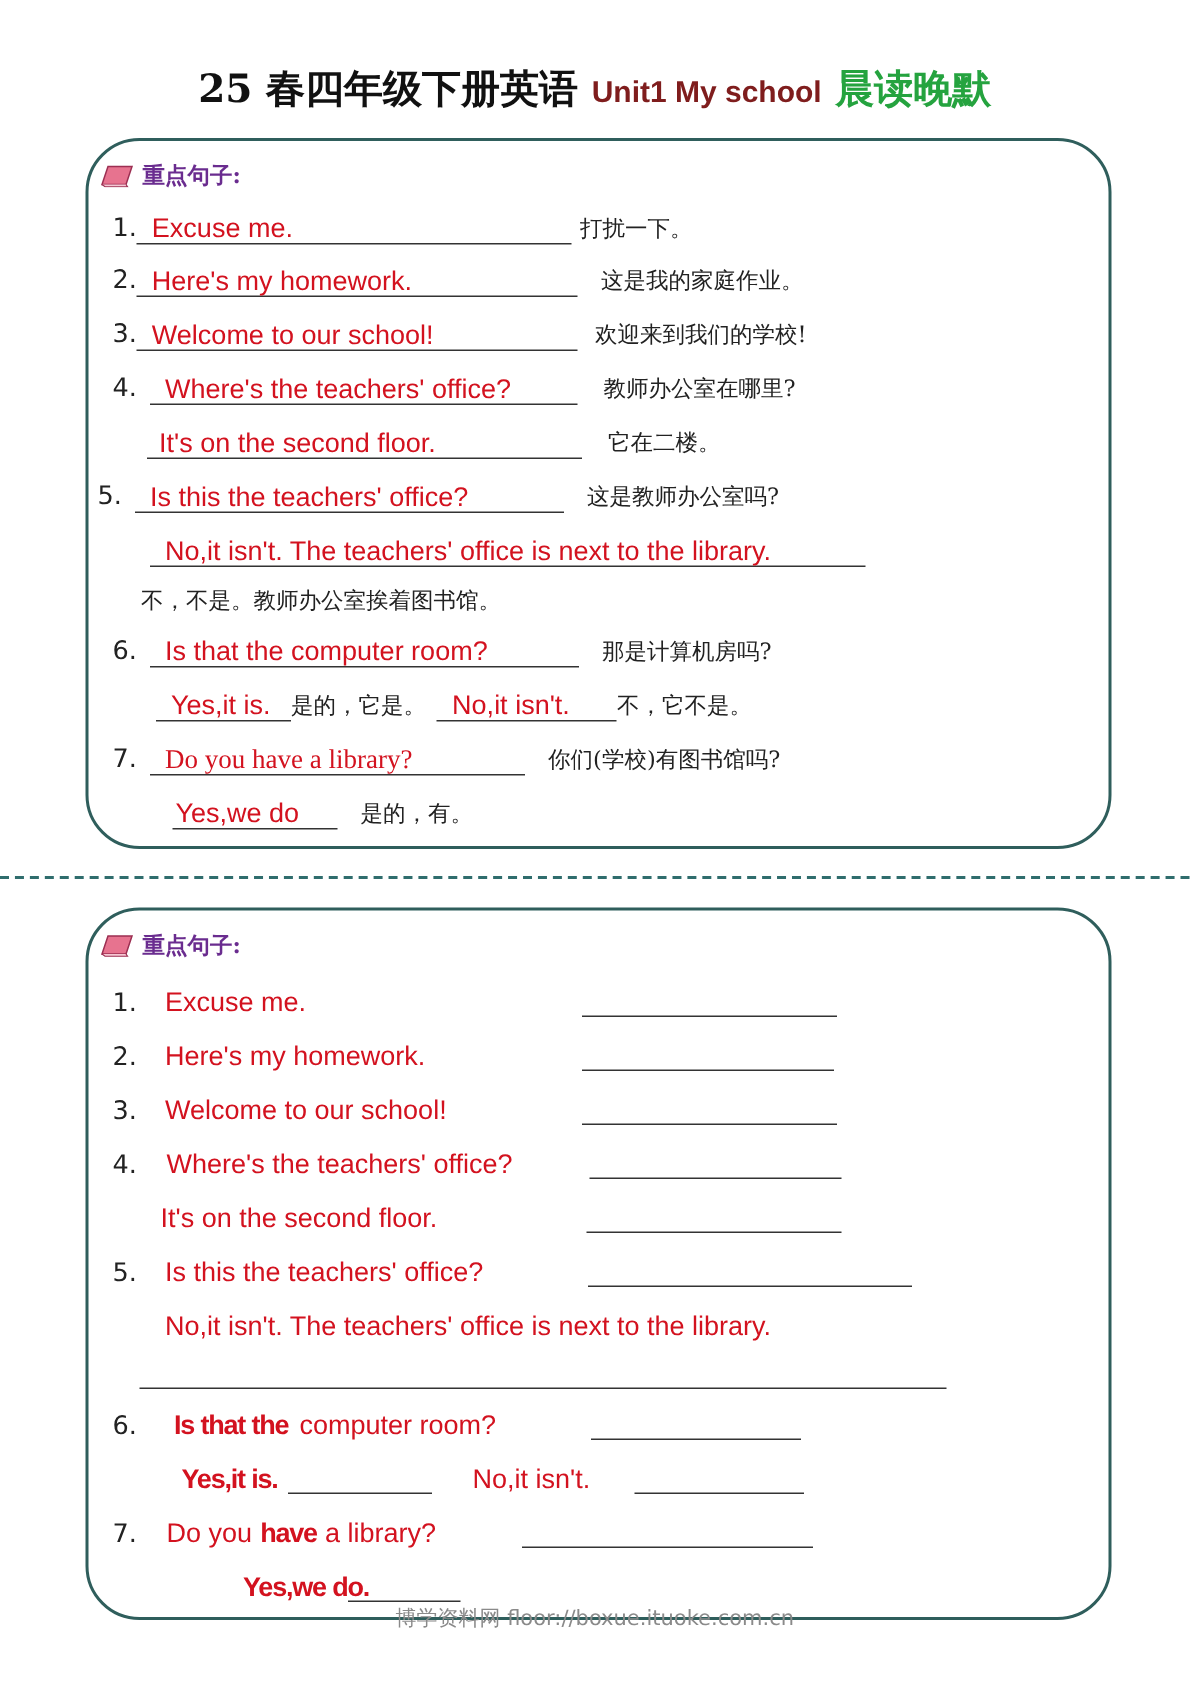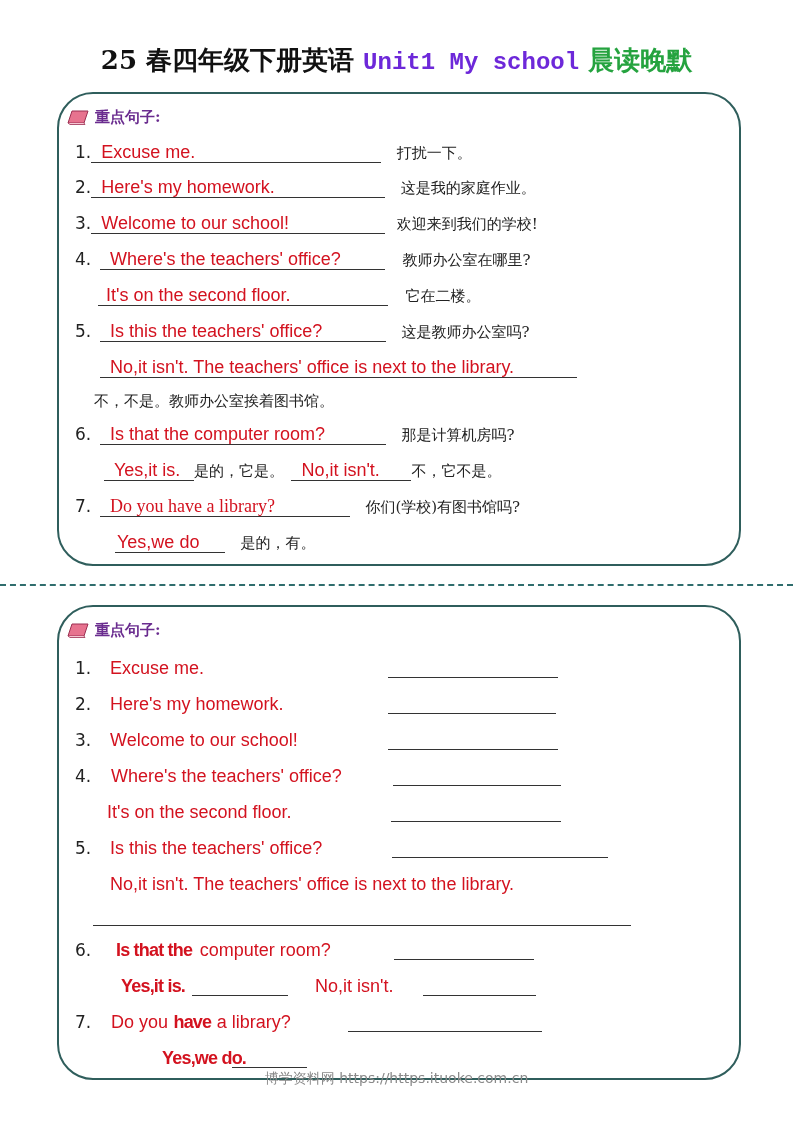--- a/index.html
+++ b/index.html
@@ -2,21 +2,21 @@
 <html><head>
 <meta charset="utf-8">
 <style>
   html, body { margin: 0; padding: 0; background: #ffffff; }
   body { width: 793px; height: 1122px; position: relative; overflow: hidden;
          font-family: "DejaVu Sans", "Liberation Sans", sans-serif; }
   .title { position: absolute; top: 40px; left: 0; width: 793px; text-align: center;
            font-family: "DejaVu Serif", "Liberation Serif", serif; font-weight: bold;
            font-size: 26px; line-height: 40px; white-space: nowrap; }
   .t-black { color: #111111; }
-  .t-red { color: #6d28d9; font-family: Liberation Mono, monospace; font-size: 24px; }
+  .t-red { color: #7f1d1d; font-family: Liberation Sans, sans-serif; font-size: 20px; }
   .t-green { color: #25a33f; }
   .box { position: absolute; left: 57px; width: 680px; border: 2.5px solid #2f5e5c;
          border-radius: 36px; background: #fff; }
   .box1 { top: 92px; height: 470px; }
   .box2 { top: 605px; height: 471px; }
   .dash { position: absolute; left: 0; top: 584px; width: 793px; height: 0;
           border-top: 2px dashed #2f6d6d; }
   .heading { position: absolute; left: 8px; top: 14px; display: flex; align-items: center;
              font-family: "DejaVu Serif", serif; font-weight: bold; font-size: 15px; color: #6a2c8f; }
   .book { width: 22px; height: 15px; margin-right: 6px; position: relative; }
@@ -48,39 +48,39 @@
           <path d="M5 1 L21 1 L17 13 L1 13 Z" fill="#e7738f" stroke="#9c2f52" stroke-width="1"></path>
           <path d="M1 13 L3 14.5 L18 14.5 L17 13" fill="#f6c7d3" stroke="#9c2f52" stroke-width="0.8"></path>
         </svg>
     </span>
     <span>重点句子:</span>
   </div>
 </div>
 
 <div class="row" style="left:75px; top:141px;">
   <span class="num">1.</span><span class="blank en" style="width:290px;">Excuse me.</span>
-  <span class="cn" style="margin-left:10px;">打扰一下。</span>
+  <span class="cn" style="">打扰一下。</span>
 </div>
 <div class="row" style="left:75px; top:176px;">
   <span class="num">2.</span><span class="blank en" style="width:294px;">Here's my homework.</span>
   <span class="cn" style="margin-left:10px;">这是我的家庭作业。</span>
 </div>
 <div class="row" style="left:75px; top:212px;">
   <span class="num">3.</span><span class="blank en" style="width:294px;">Welcome to our school!</span>
   <span class="cn" style="margin-left:6px;">欢迎来到我们的学校!</span>
 </div>
 <div class="row" style="left:75px; top:248px;">
   <span class="num" style="width:25px;">4.</span><span class="blank en" style="width:285px;">Where's the teachers' office?</span>
   <span class="cn" style="margin-left:12px;">教师办公室在哪里?</span>
 </div>
 <div class="row" style="left:98px; top:284px;">
   <span class="blank en" style="width:290px; padding-left:8px;">It's on the second floor.</span>
   <span class="cn" style="margin-left:12px;">它在二楼。</span>
 </div>
-<div class="row" style="left:75px; top:320px;">
+<div class="row" style="left:65px; top:320px;">
   <span class="num" style="width:25px;">5.</span><span class="blank en" style="width:286px;">Is this the teachers' office?</span>
   <span class="cn" style="margin-left:10px;">这是教师办公室吗?</span>
 </div>
 <div class="row" style="left:100px; top:356px;">
   <span class="blank en" style="width:477px;">No,it isn't. The teachers' office is next to the library.</span>
 </div>
 <div class="row" style="left:94px; top:389px;">
   <span class="cn">不，不是。教师办公室挨着图书馆。</span>
 </div>
 <div class="row" style="left:75px; top:423px;">
@@ -169,13 +169,13 @@
   <span class="en bold-red">have</span>
   <span class="en">a library?</span>
 </div>
 <div class="line" style="left:348px; top:1031px; width:194px;"></div>
 
 <div class="row" style="left:123px; top:1047px;margin-left:39px;">
   <span class="en bold-red">Yes,we do.</span>
 </div>
 <div class="line" style="left:232px; top:1067px; width:75px;"></div>
 
-<div class="footer">博学资料网 https://https.ituoke.com.cn</div>
+<div class="footer">博学资料网 floor://boxue.ituoke.com.cn</div>
 
 </body></html>

